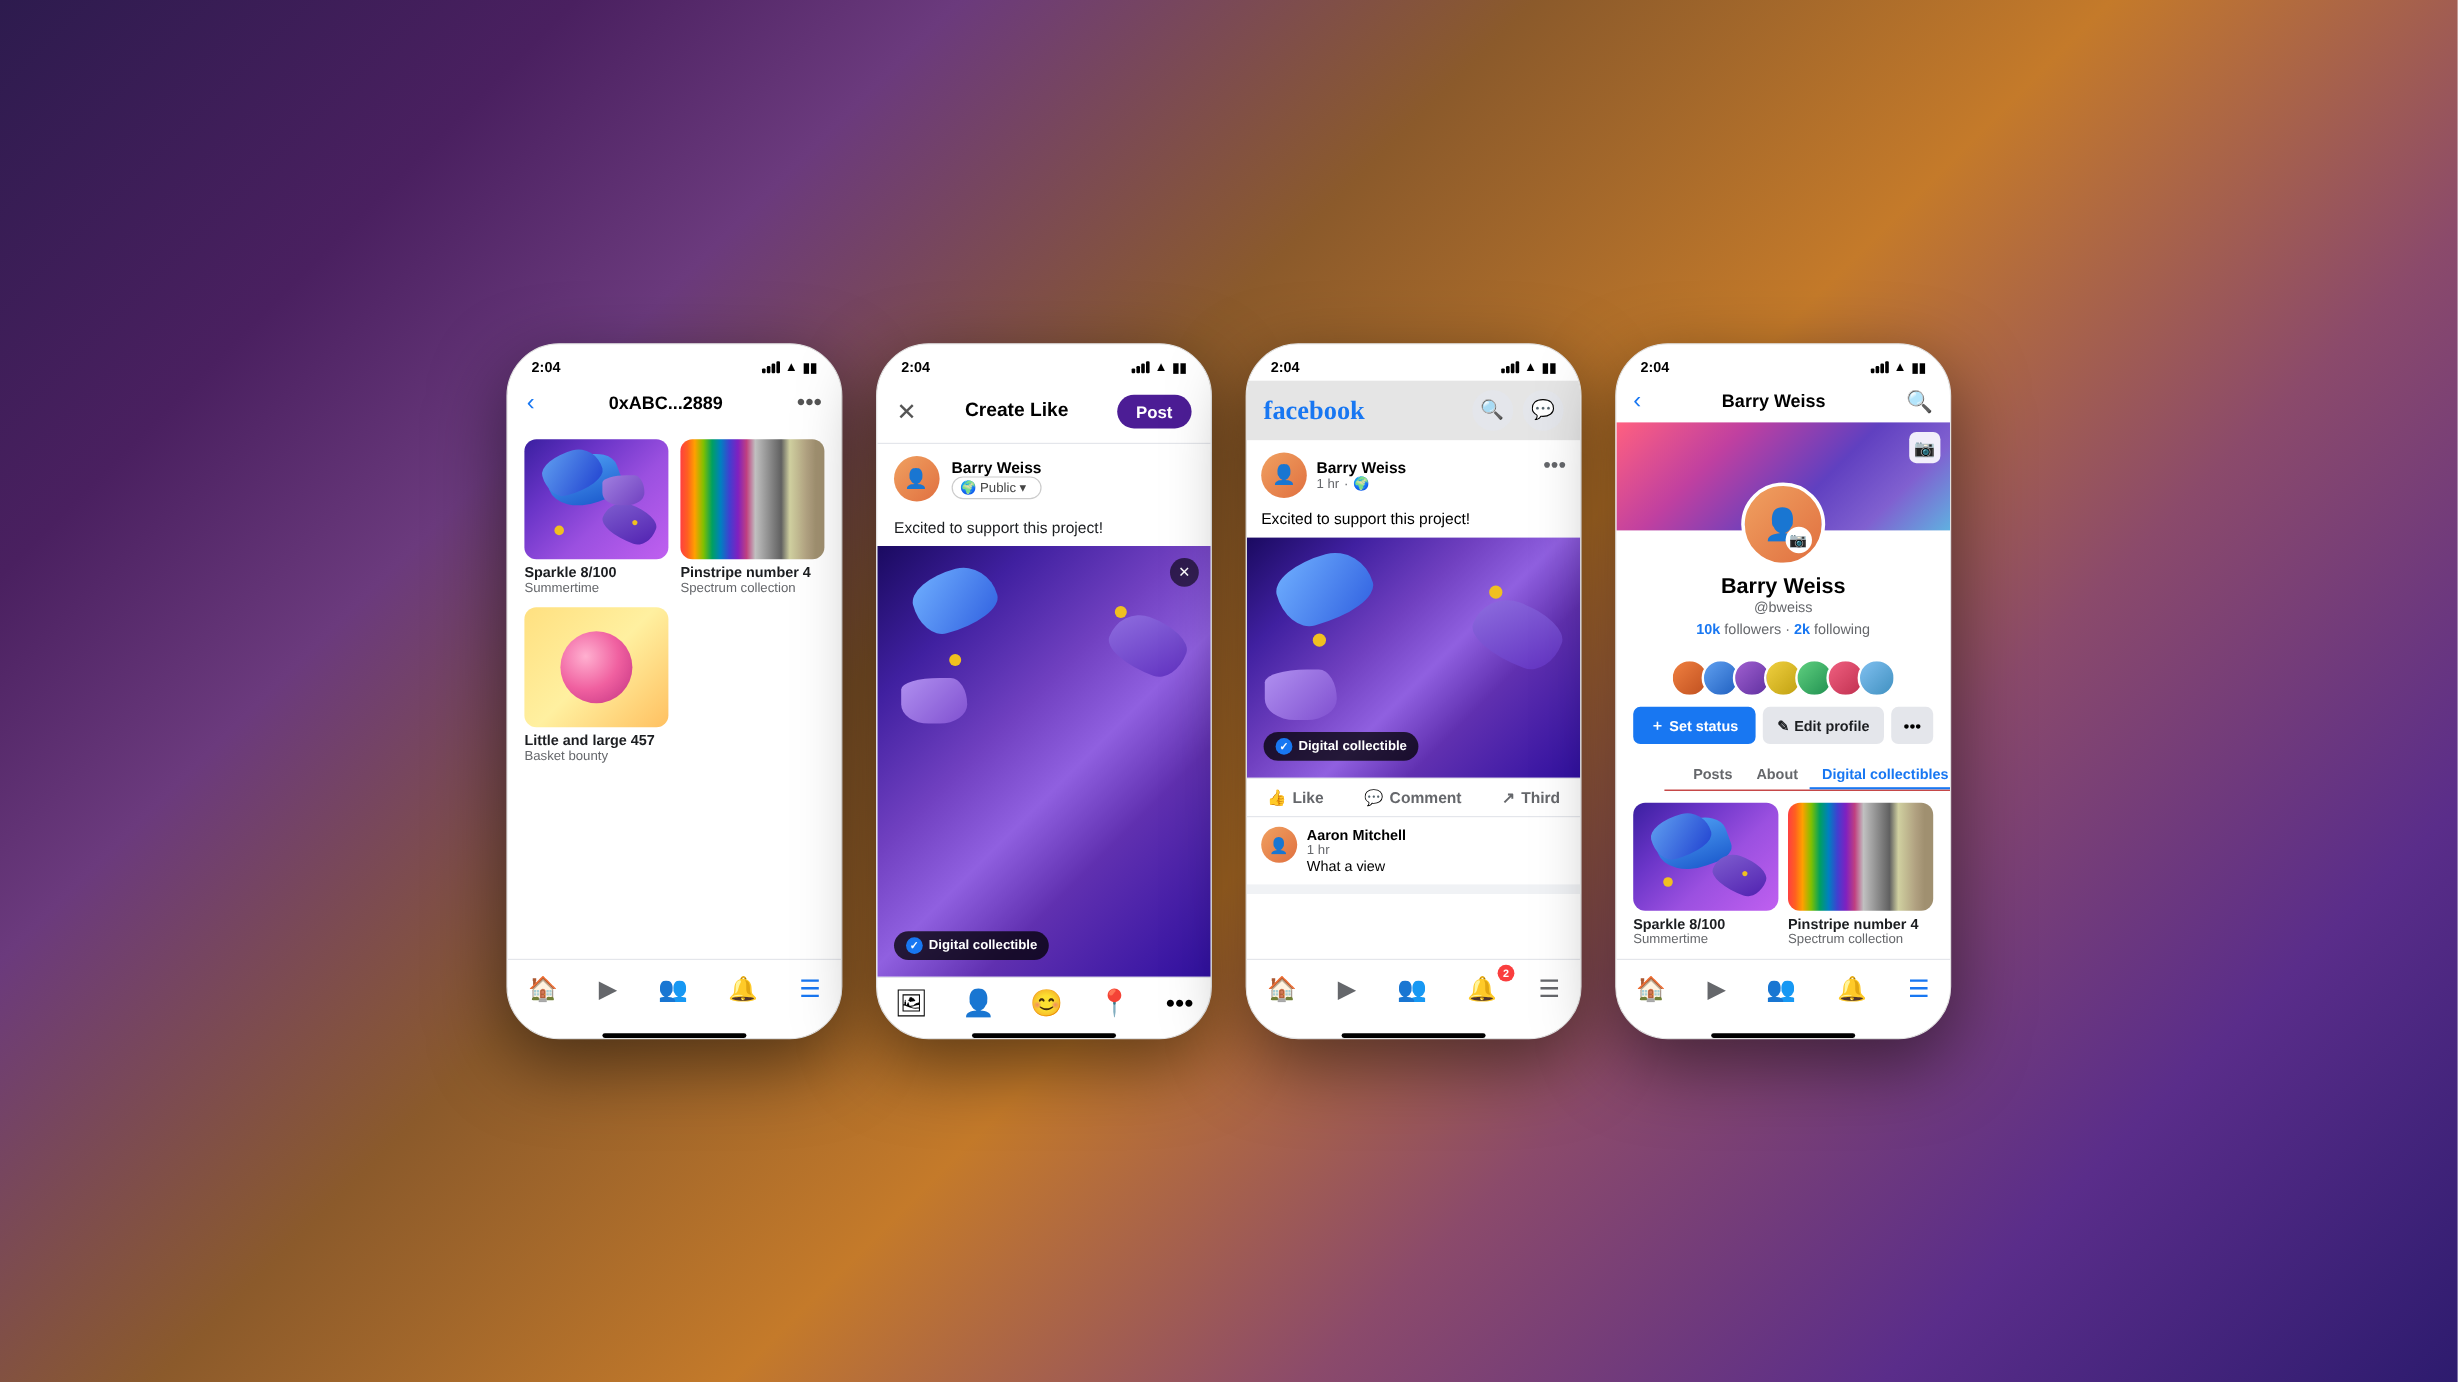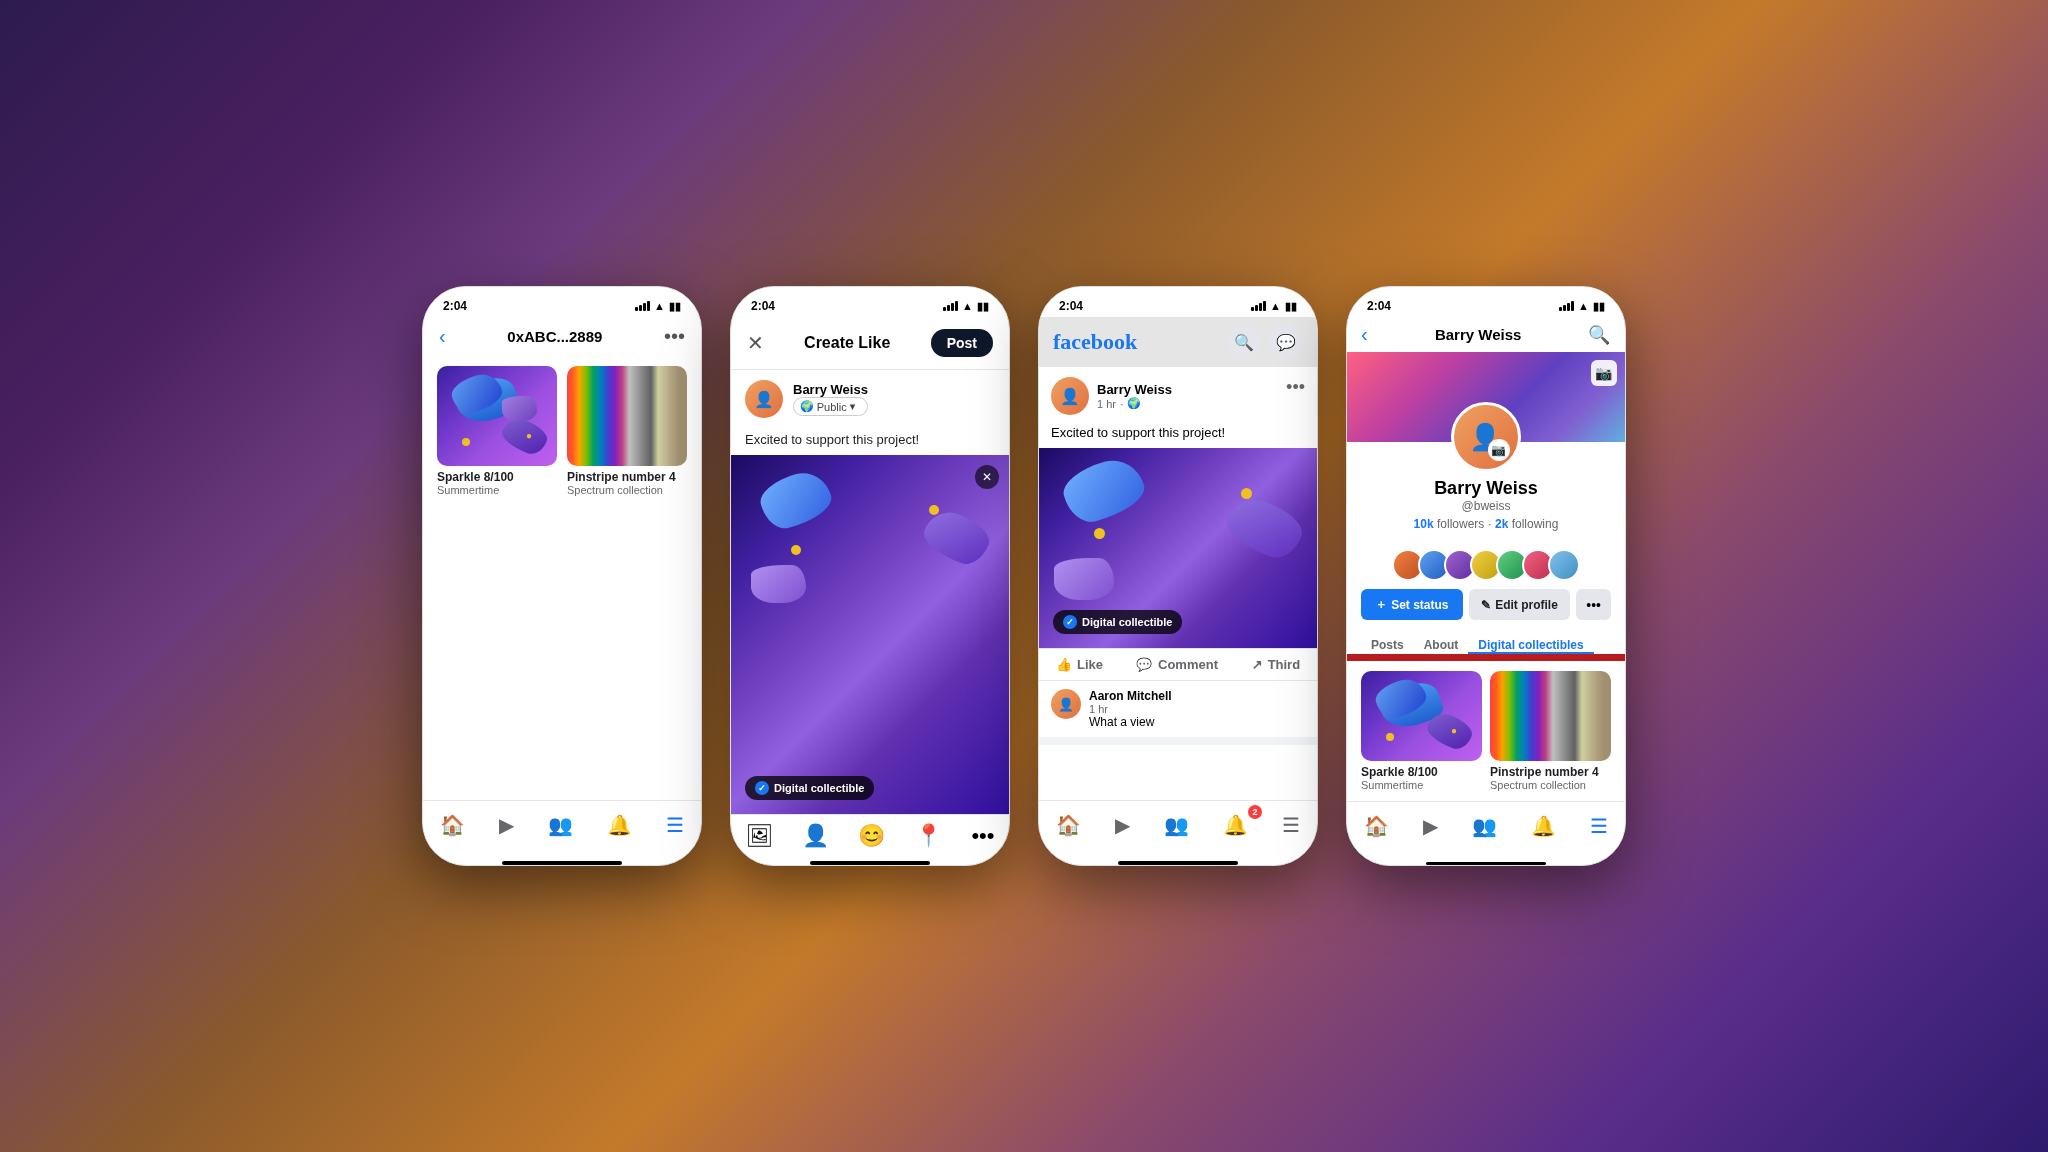--- a/index.html
+++ b/index.html
@@ -219,21 +219,21 @@
       padding: 12px 16px;
       border-bottom: 1px solid #e4e6eb;
     }
 
     .create-post-title {
       font-size: 16px;
       font-weight: 600;
     }
 
     .post-btn {
-      background: #0f172a;
+      background: #4c1d95;
       color: #fff;
       border: none;
       border-radius: 20px;
       padding: 6px 16px;
       font-size: 14px;
       font-weight: 600;
       cursor: pointer;
     }
 
     .close-btn {
@@ -564,23 +564,24 @@
       background: #e4e6eb;
       border: none;
       border-radius: 6px;
       padding: 7px 10px;
       font-size: 14px;
       cursor: pointer;
     }
 
     .profile-tabs {
       display: flex;
-      border-bottom: 7px solid #b91c1c;
+      border-bottom: 1px solid #b91c1c;
       padding: 0 14px;
       overflow: hidden;
+      margin-left: 40px;
     }
 
     .profile-tab {
       font-size: 12px;
       font-weight: 600;
       padding: 8px 10px;
       color: #65676b;
       cursor: pointer;
       white-space: nowrap;
     }
@@ -788,20 +789,27 @@
             <div class="dot-yellow"></div>
           </div>
         </div>
         <span class="nft-name">Sparkle 8/100</span>
         <span class="nft-collection">Summertime</span>
       </div>
       <div class="nft-item">
         <div class="nft-thumb nft-pinstripe"></div>
         <span class="nft-name">Pinstripe number 4</span>
         <span class="nft-collection">Spectrum collection</span>
+      </div>
+      <div class="nft-item">
+        <div class="nft-thumb nft-fruit">
+          <div class="nft-fruit-inner"></div>
+        </div>
+        <span class="nft-name">Little and large 457</span>
+        <span class="nft-collection">Basket bounty</span>
       </div>
     </div>
   </div>
   <div class="bottom-nav">
     <div class="bottom-nav-item">🏠</div>
     <div class="bottom-nav-item">▶</div>
     <div class="bottom-nav-item">👥</div>
     <div class="bottom-nav-item">🔔</div>
     <div class="bottom-nav-item active">☰</div>
   </div>

